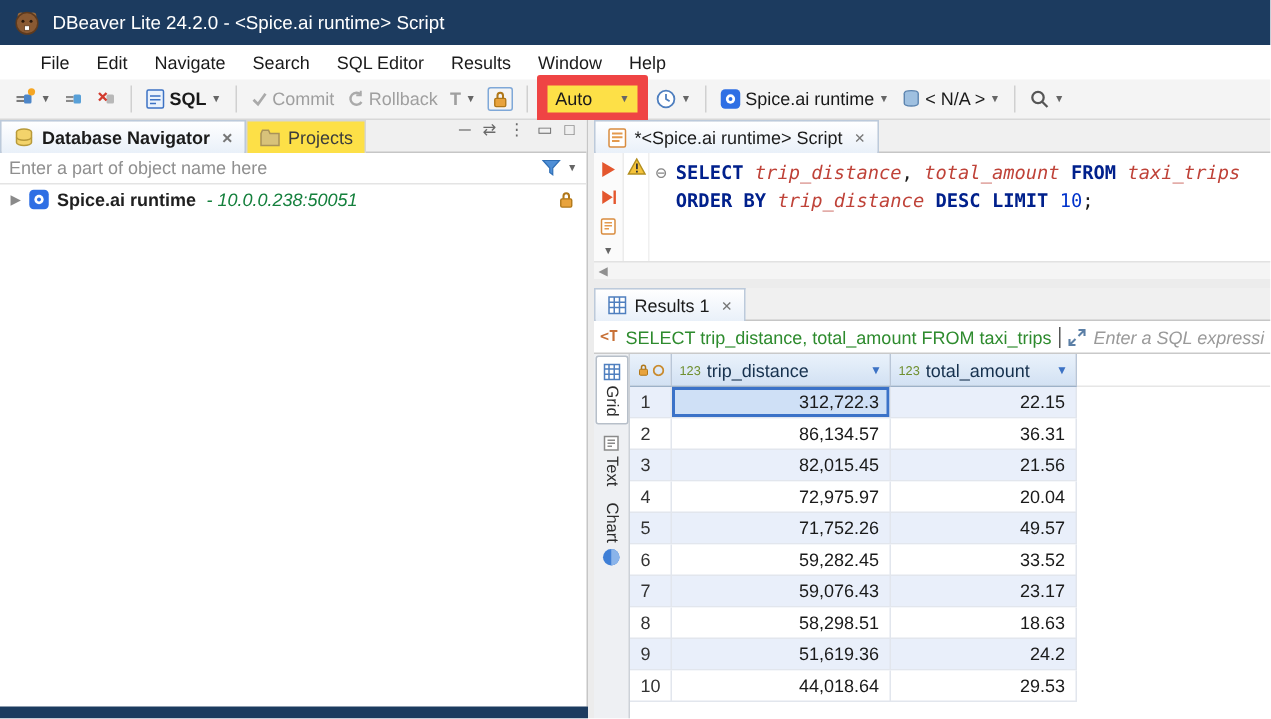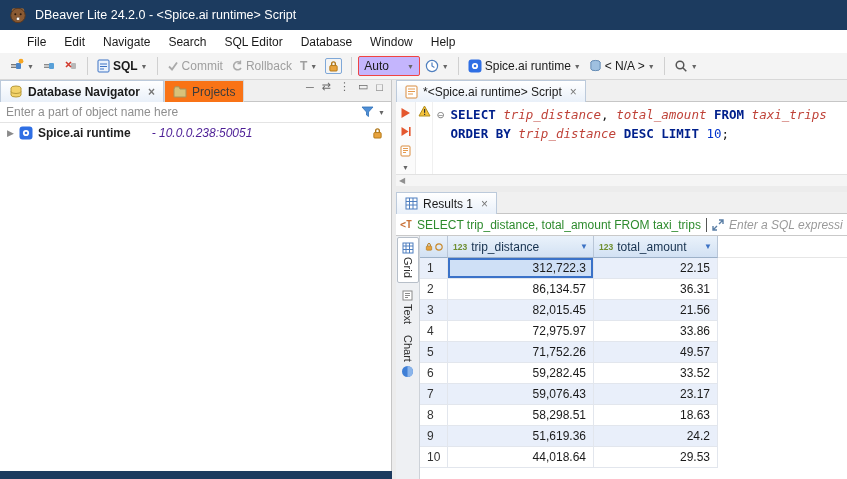--- a/index.html
+++ b/index.html
@@ -13,45 +13,45 @@
   .menubar{position:absolute;left:0;top:30px;width:847px;height:23px;background:#fff;
            display:flex;align-items:center;padding-left:18px;box-sizing:border-box}
   .menu-item{padding:3px 9px;white-space:nowrap}
   .toolbar{position:absolute;left:0;top:53px;width:847px;height:27px;background:#f4f4f4;
            border-bottom:1px solid #d8d8d8;display:flex;align-items:center;gap:2px;
            padding-left:5px;box-sizing:border-box}
   .tbtn{display:inline-flex;align-items:center;gap:3px;padding:2px 3px;border-radius:2px;white-space:nowrap}
   .caret{font-size:7px;color:#666;line-height:1}
   .tsep{width:1px;height:18px;background:#d0d0d0;margin:0 4px}
   .disabled{color:#9f9f9f}
-  .combo{display:inline-flex;align-items:center;gap:18px;border:1px solid #ef4444;background:#c4b5fd;
+  .combo{display:inline-flex;align-items:center;gap:18px;border:7px solid #ef4444;background:#fde047;
          height:18px;padding:0 5px;border-radius:2px}
   .lockframe{border:1px solid #7fa8d8;border-radius:2px;padding:1px 2px;display:inline-flex}
 
   
   .tabbar{height:22px;background:#f0f0f0;border-bottom:1px solid #c6c6c6;display:flex;
           align-items:flex-start;box-sizing:border-box}
   .tab{height:22px;display:inline-flex;align-items:center;gap:5px;padding:0 8px;box-sizing:border-box;
        background:linear-gradient(#ffffff,#e9f0f9);border:1px solid #bccadb;border-bottom:none;color:#1b1b1b}
   .tab.bold{font-weight:bold}
-  .tab.inactive{background:#f97316;border-color:#d6d6d6;color:#3c3c3c}
+  .tab.inactive{background:#fde047;border-color:#d6d6d6;color:#3c3c3c}
   .tab .close{color:#777;font-size:12px;margin-left:3px}
   .tab-tools{margin-left:auto;display:flex;align-items:center;gap:8px;color:#6a6a6a;
              padding:0 8px 5px 0;font-size:11px}
 
   
   .left-panel{position:absolute;left:0;top:80px;width:392px;height:391px;background:#fff;
               border-right:1px solid #c6c6c6;box-sizing:border-box}
   .filter-row{height:21px;border-bottom:1px solid #e4e4e4;display:flex;align-items:center;
               gap:4px;padding:0 6px;box-sizing:border-box}
   .filter-ph{color:#8f8f8f;flex:1}
   .tree-row{height:20px;display:flex;align-items:center;gap:5px;padding-left:7px;box-sizing:border-box}
   .expander{color:#8a8a8a;font-size:9px}
   .tree-name{font-weight:bold;color:#1f1f1f}
-  .tree-detail{color:#4c1d95;font-style:italic;margin-left:16px}
+  .tree-detail{color:#15803d;font-style:italic;margin-left:2px}
   .tree-lock{margin-left:auto;margin-right:8px}
   .v-splitter{position:absolute;left:392px;top:80px;width:4px;height:399px;background:#ececec}
   .bottom-edge{position:absolute;left:0;top:471px;width:392px;height:8px;background:#1c3b5f}
 
   
   .right-panel{position:absolute;left:396px;top:80px;width:451px;height:399px;background:#fff;box-sizing:border-box}
   .editor-wrap{position:absolute;left:0;top:22px;width:100%;height:72px;display:flex;background:#fff}
   .exec-strip{width:20px;border-right:1px solid #ececec;display:flex;flex-direction:column;
               align-items:center;gap:7px;padding-top:5px;box-sizing:border-box;background:#fbfbfb}
   .ruler{width:17px;border-right:1px solid #f0f0f0;display:flex;flex-direction:column;
@@ -85,21 +85,21 @@
   .side-tab.active{background:#fff;border:1px solid #b7bfc9}
   .vlabel{writing-mode:vertical-rl;font-size:11px;color:#2c2c2c}
   .grid-area{flex:1;overflow:hidden}
   .grid-header{display:flex;height:22px}
   .gh{box-sizing:border-box;display:flex;align-items:center;gap:4px;padding:0 5px;
       background:linear-gradient(#eaf2fb,#d2e1f3);border-right:1px solid #b9c6d7;
       border-bottom:1px solid #9db1c8;color:#16314e}
   .gh.corner{width:28px;justify-content:center;gap:2px;padding:0 2px}
   .gh.c1{width:146px}.gh.c2{width:124px}
   .gh.fillerh{flex:1;background:#fff;border-right:none;border-bottom:1px solid #e6e6e6}
-  .coltype{color:#6f8f2f;font-size:8.5px;font-weight:bold}
+  .coltype{color:#6f8f2f;font-size:8.5px;font-weight:normal}
   .sortarrow{margin-left:auto;color:#3c72c4;font-size:8px}
   .tr{display:flex;height:21px}
   .td{box-sizing:border-box;display:flex;align-items:center;background:#fff;
       border-right:1px solid #e2e6ed;border-bottom:1px solid #e2e6ed}
   .tr.alt .td{background:#e9effa}
   .td.rownum{width:28px;padding-left:7px;color:#333}
   .td.c1{width:146px}.td.c2{width:124px}
   .td.num{justify-content:flex-end;padding-right:7px}
   .td.filler{flex:1;border-right:none;border-bottom:none;background:#fff !important}
   .td.sel{background:#cfe0f6 !important;box-shadow:inset 0 0 0 2px #3b72c8}
@@ -120,21 +120,21 @@
   </span>
   <span>DBeaver Lite 24.2.0 - &lt;Spice.ai runtime&gt; Script</span>
 </div>
 
 <div class="menubar" id="menubar">
     <span class="menu-item">File</span>
     <span class="menu-item">Edit</span>
     <span class="menu-item">Navigate</span>
     <span class="menu-item">Search</span>
     <span class="menu-item">SQL Editor</span>
-    <span class="menu-item">Database</span>
+    <span class="menu-item">Results</span>
     <span class="menu-item">Window</span>
     <span class="menu-item">Help</span>
   </div>
 
 <div class="toolbar">
   <span class="tbtn">
     <span class="i">
       <svg width="16" height="16">
           <rect x="8" y="5" width="5" height="6" rx="1" fill="#4d86c8"></rect>
           <rect x="3" y="6" width="5" height="1.4" fill="#7a7a7a"></rect>
@@ -460,21 +460,21 @@
           </div>
           <div class="tr alt">
             <div class="td rownum">3</div>
             <div class="td num c1">82,015.45</div>
             <div class="td num c2">21.56</div>
             <div class="td filler"></div>
           </div>
           <div class="tr">
             <div class="td rownum">4</div>
             <div class="td num c1">72,975.97</div>
-            <div class="td num c2">33.86</div>
+            <div class="td num c2">20.04</div>
             <div class="td filler"></div>
           </div>
           <div class="tr alt">
             <div class="td rownum">5</div>
             <div class="td num c1">71,752.26</div>
             <div class="td num c2">49.57</div>
             <div class="td filler"></div>
           </div>
           <div class="tr">
             <div class="td rownum">6</div>

